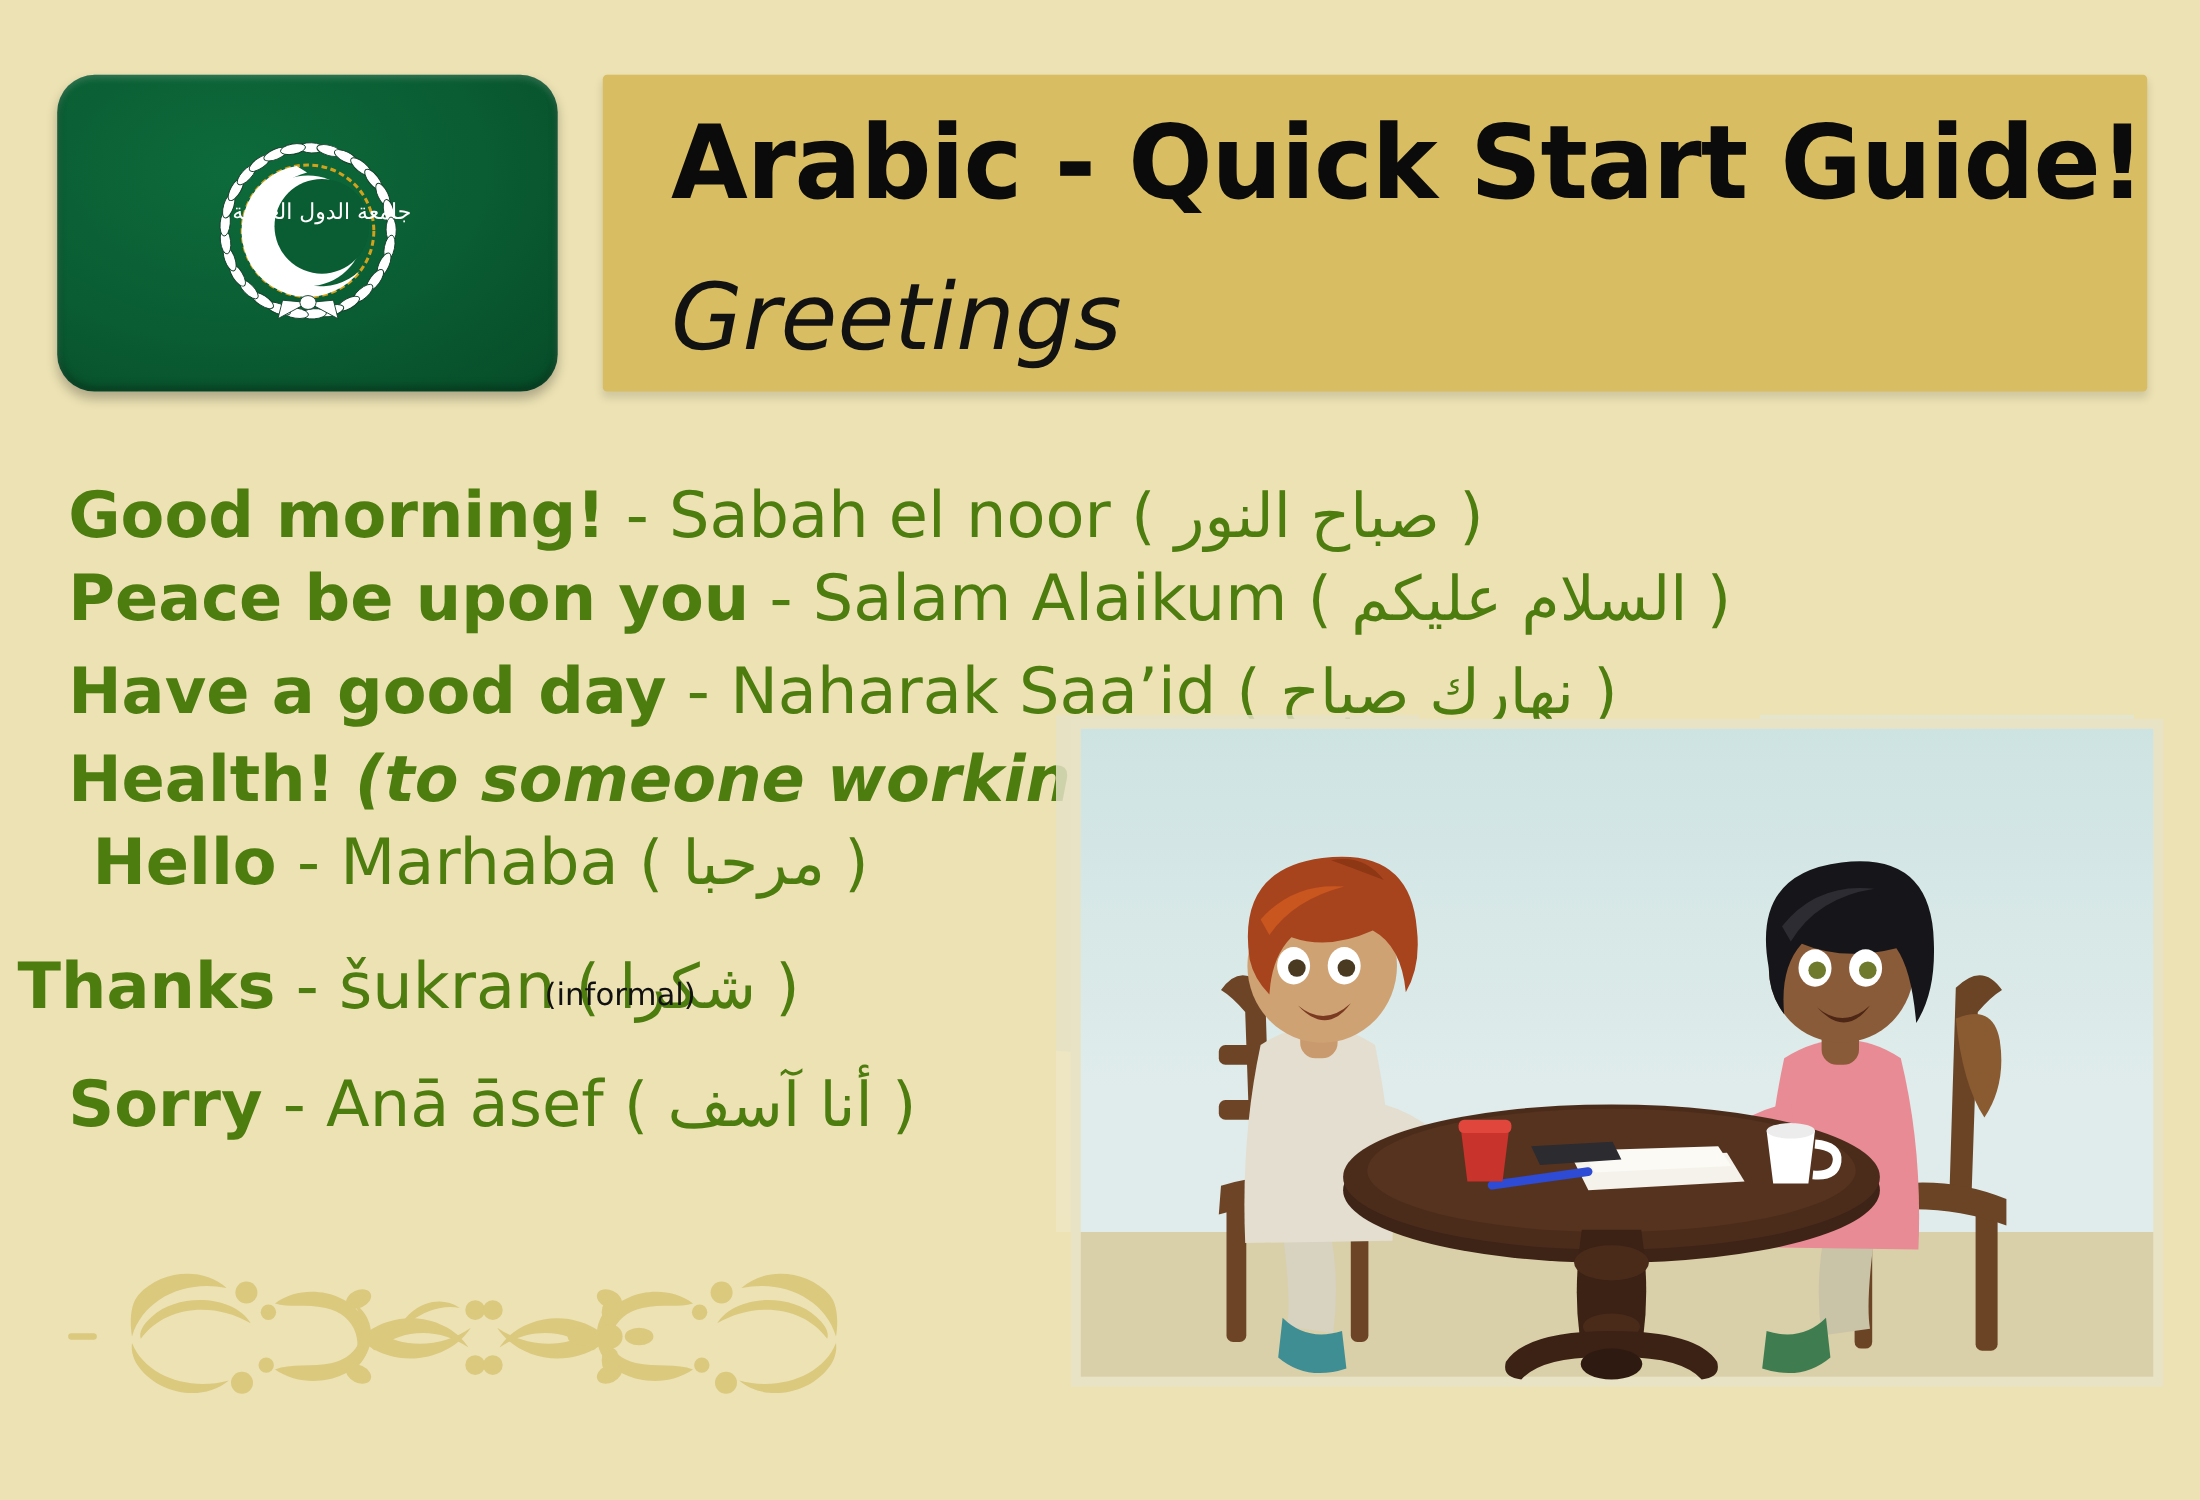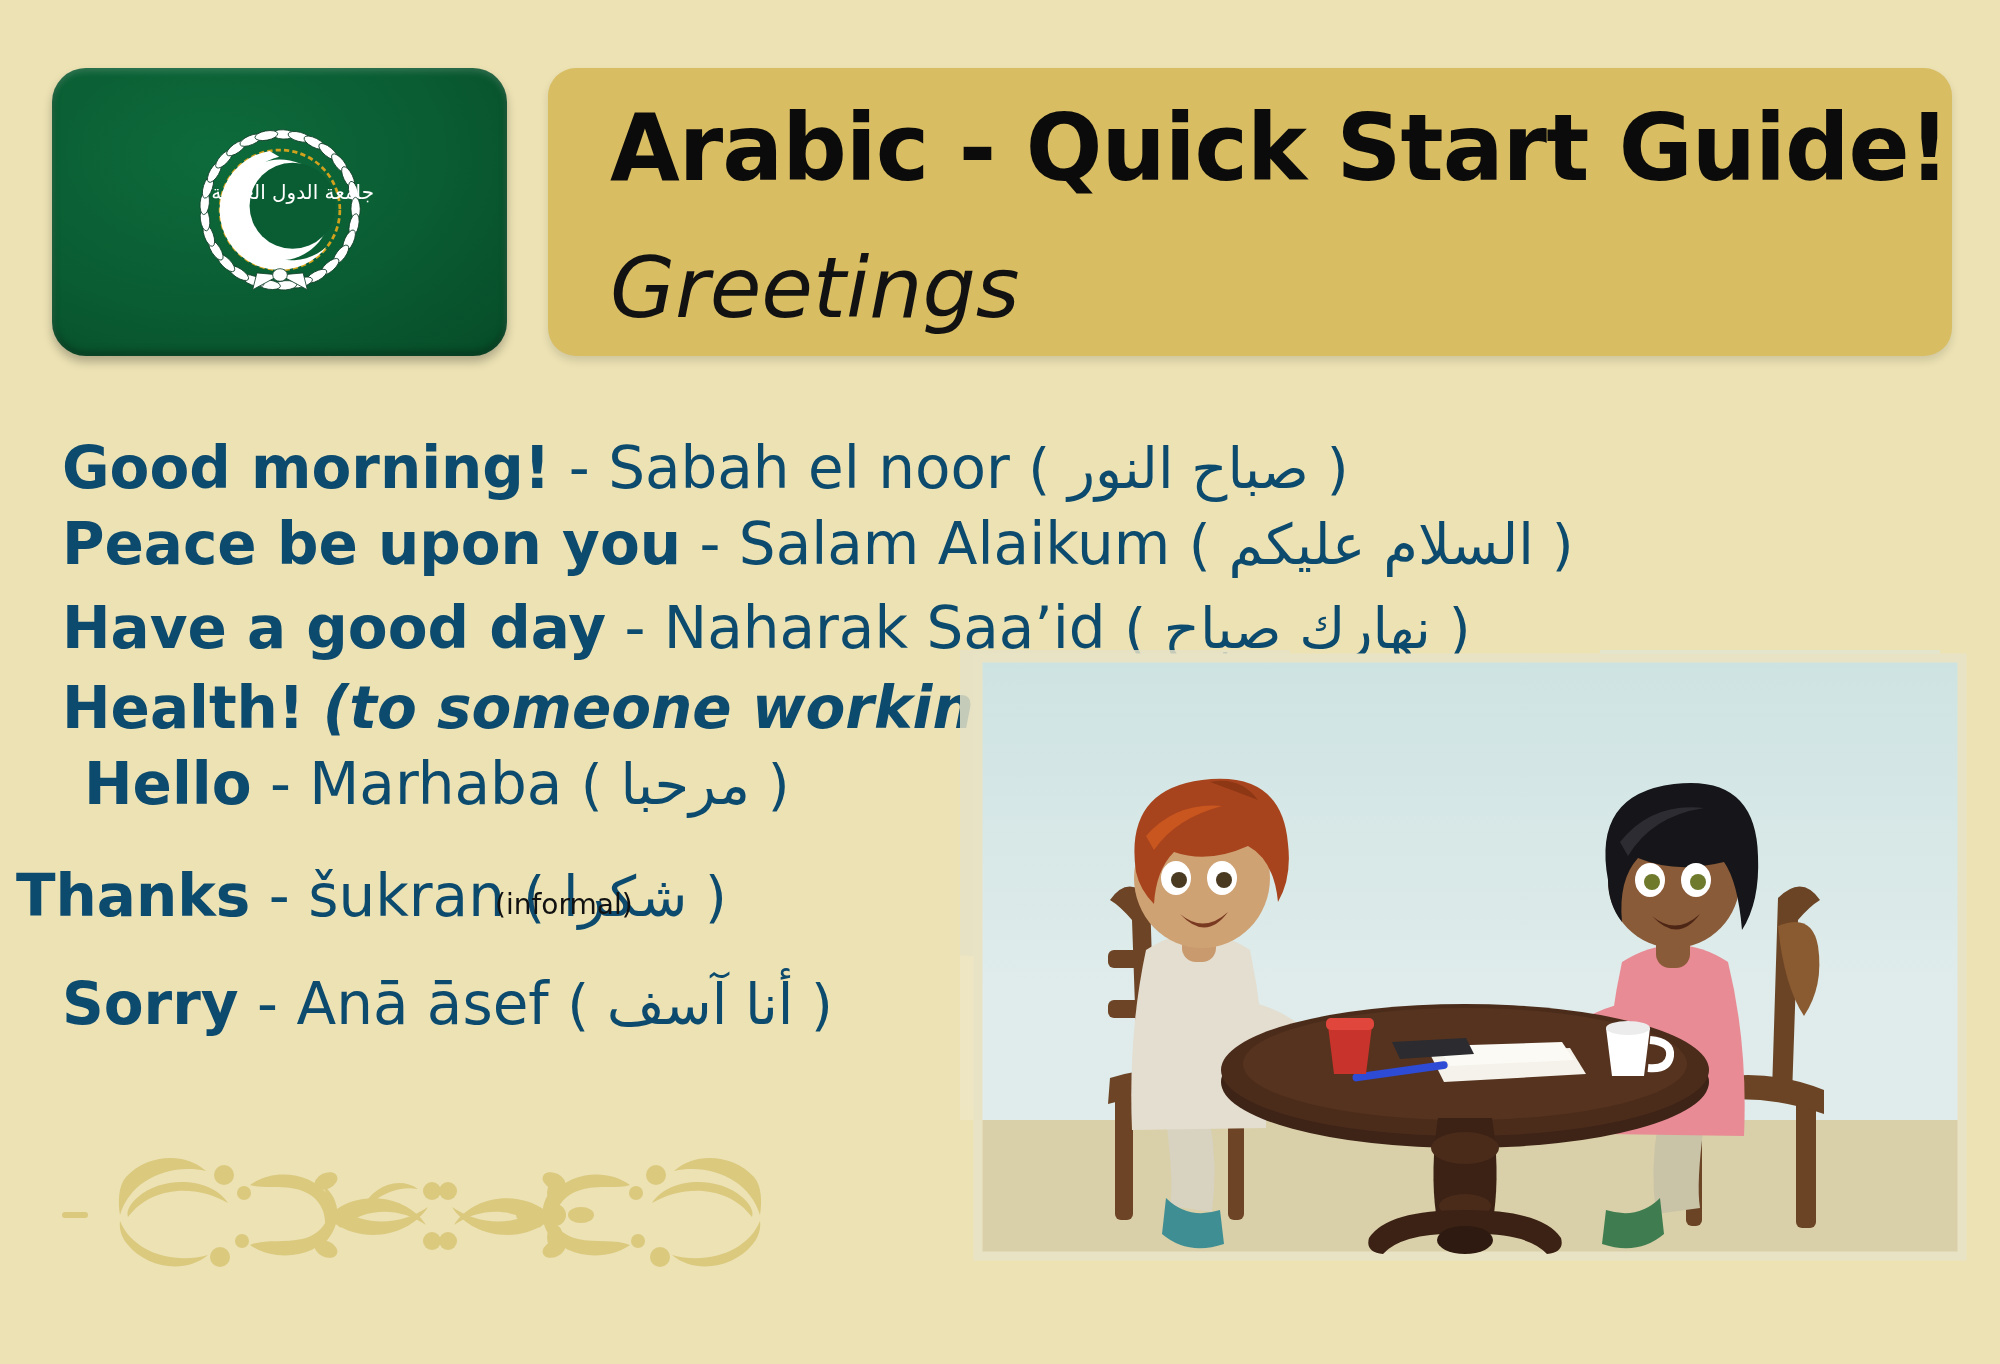--- a/index.html
+++ b/index.html
@@ -33,21 +33,21 @@
     left: 50%; top: 50%;
     transform: translate(-50%,-50%);
     width: 210px; height: 210px;
   }
 
   #title-plate {
     position: absolute;
     left: 548px; top: 68px;
     width: 1404px; height: 288px;
     background: #d8bd62;
-    border-radius: 28px;
+    border-radius: 4px;
     box-shadow: 0 5px 8px rgba(0,0,0,0.12);
   }
   #title-main {
     position: absolute;
     left: 62px; top: 26px;
     font-family: "DejaVu Sans", sans-serif;
     font-weight: bold;
     font-size: 93px;
     letter-spacing: -1px;
     color: #0b0b0b;
@@ -71,21 +71,21 @@
     position: absolute;
     left: 0; top: 388px;
     width: 2000px;
   }
   .phrase {
     position: relative;
     padding-left: 62px;
     height: 80px;
     line-height: 80px;
     white-space: nowrap;
-    color: #0c4a6e;
+    color: #4d7c0f;
     font-size: 58px;
     font-family: "DejaVu Sans", sans-serif;
   }
   .phrase .en {
     font-weight: bold;
   }
   .phrase .note {
     font-style: italic;
     font-weight: bold;
   }

